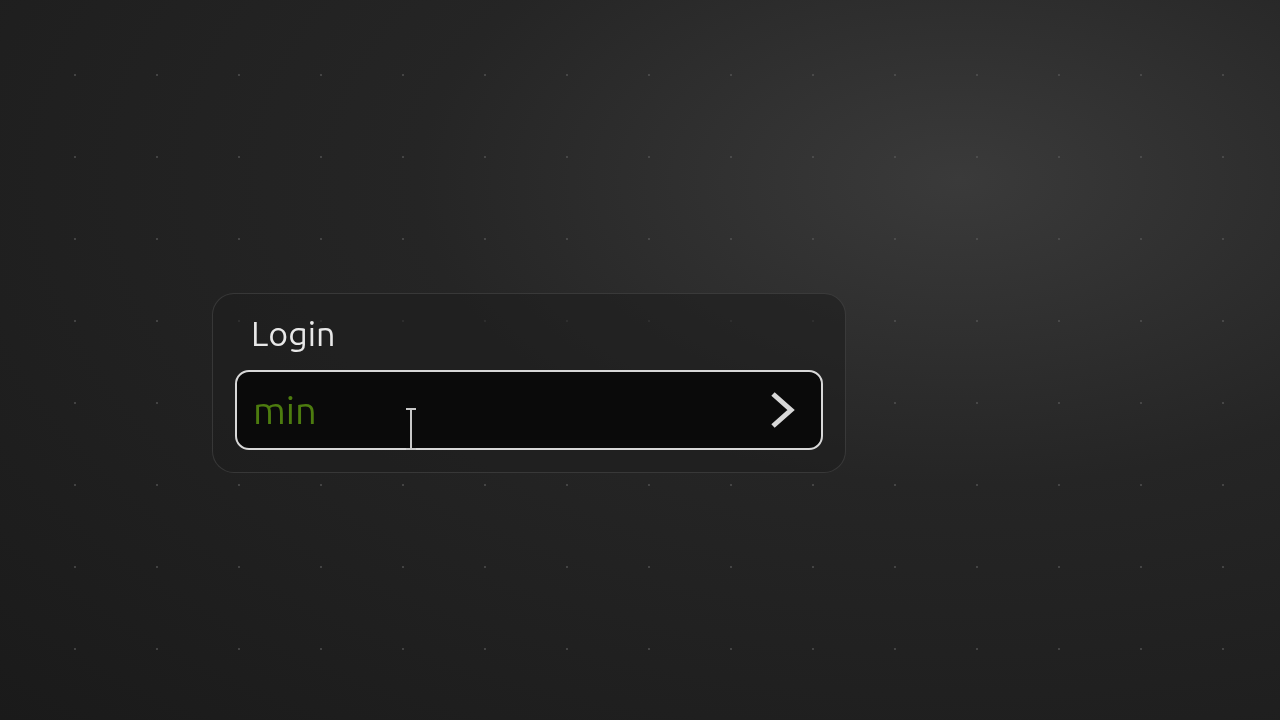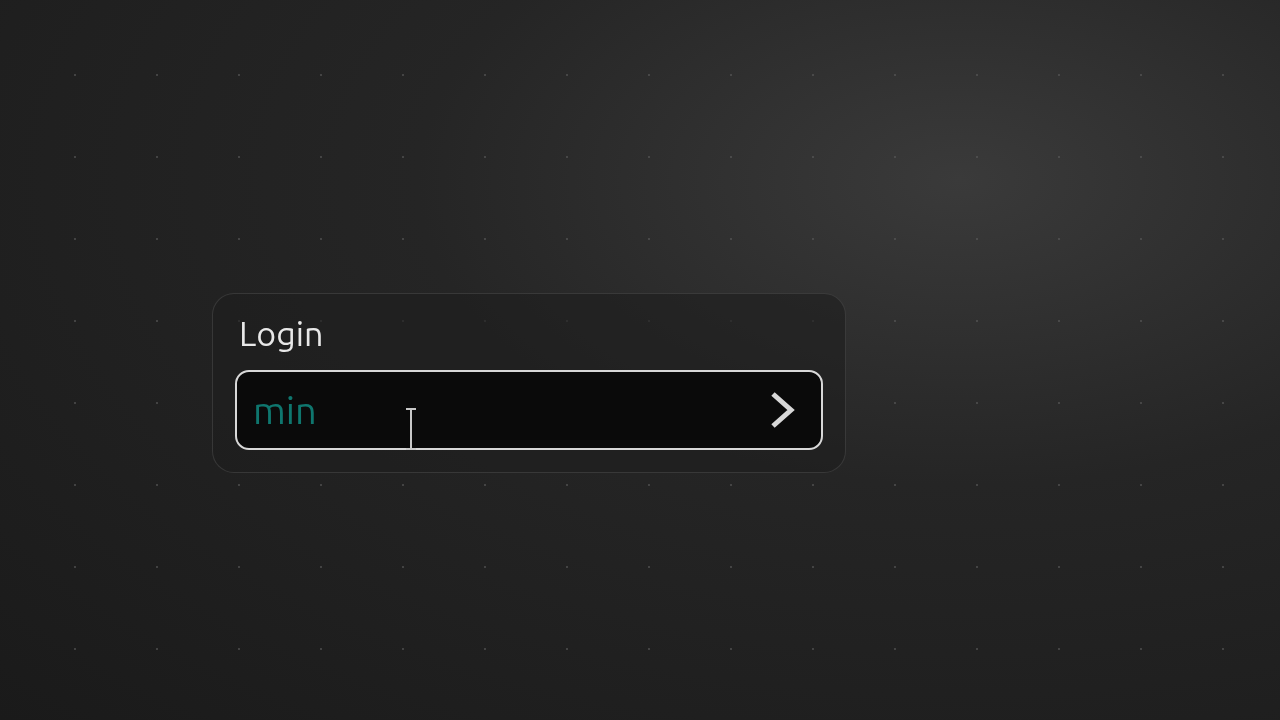--- a/index.html
+++ b/index.html
@@ -38,41 +38,41 @@
       border: 1px solid rgba(80, 80, 80, 0.5);
       border-radius: 22px;
       padding: 20px 22px 22px 22px;
     }
     
     .login-label {
       color: #e8e8e8;
       font-size: 34px;
       font-weight: 400;
       margin-bottom: 18px;
-      margin-left: 4px;
+      margin-left: 16px;
     }
     
     .input-container {
       position: relative;
       width: 100%;
       height: 80px;
       background: #0a0a0a;
       border: 2px solid #d8d8d8;
       border-radius: 14px;
       display: flex;
       align-items: center;
       padding: 0 16px;
     }
     
     .login-input {
       flex: 1;
       background: transparent;
       border: none;
       outline: none;
-      color: #0f766e;
+      color: #4d7c0f;
       font-size: 38px;
       font-family: inherit;
       font-weight: 400;
       caret-color: #e8e8e8;
     }
     
     .submit-button {
       background: transparent;
       border: none;
       cursor: pointer;

